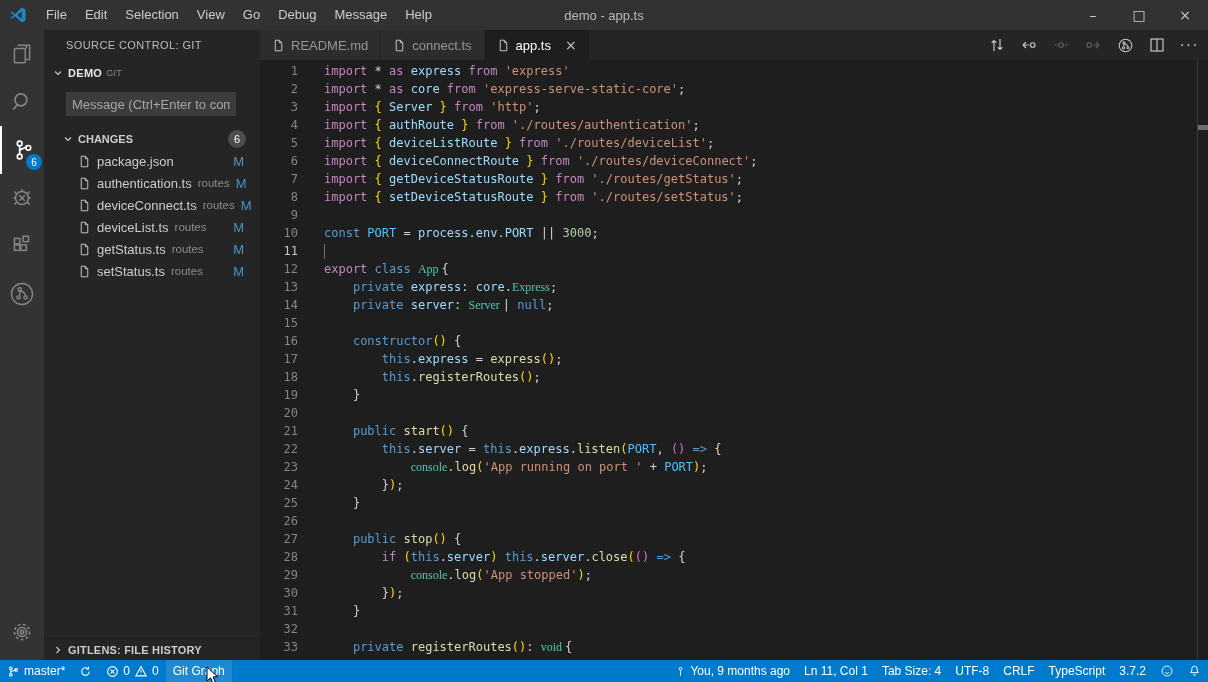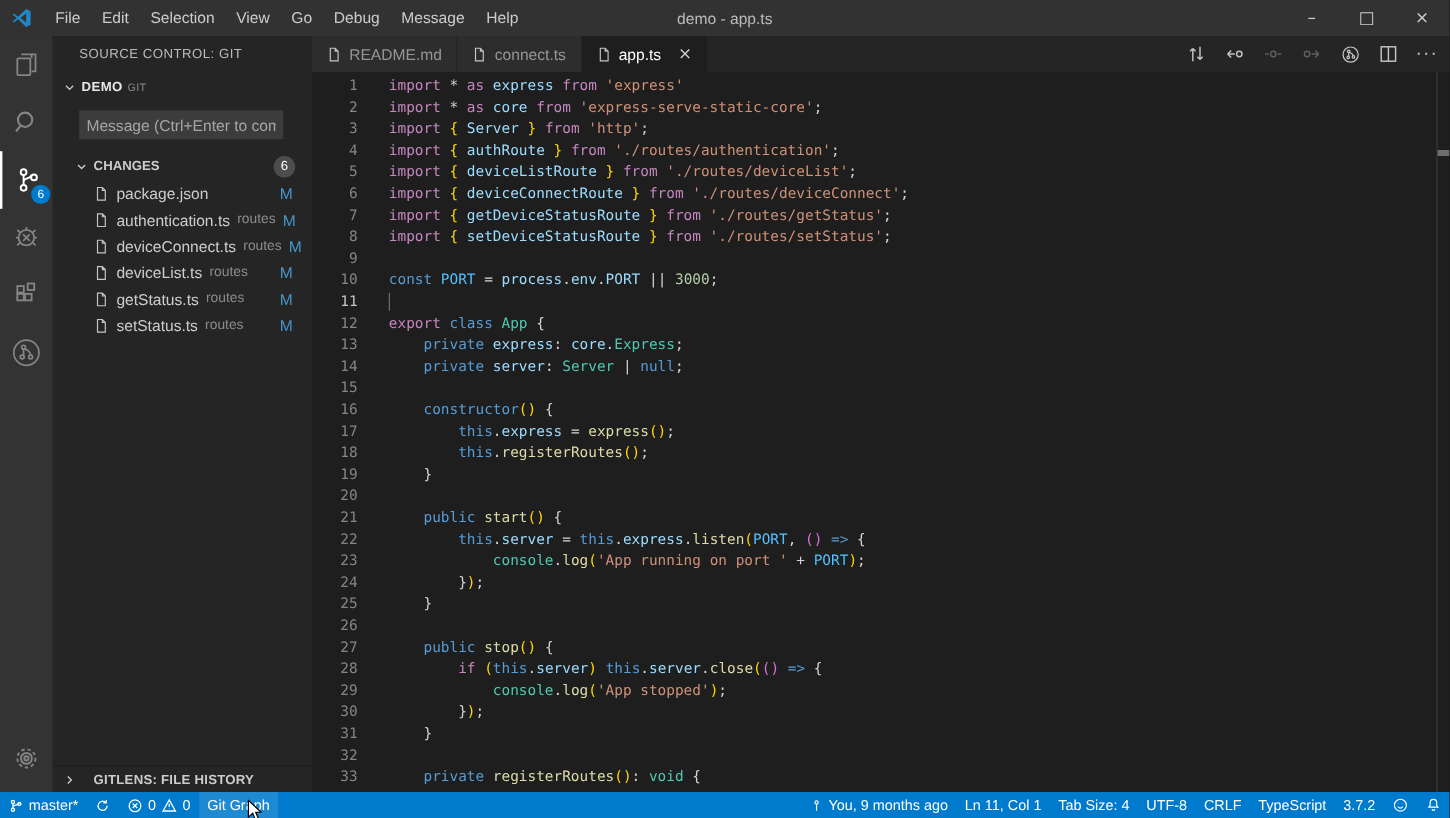--- a/index.html
+++ b/index.html
@@ -52,33 +52,33 @@
   #changes-label{font-weight:bold;font-size:11px;color:#cccccc;}
   #changes-badge{margin-left:auto;margin-right:14px;min-width:18px;height:18px;border-radius:10px;
                  background:#4d4d4d;color:#ffffff;font-size:11px;display:flex;align-items:center;
                  justify-content:center;}
   .file-row{display:flex;align-items:center;height:22px;padding-left:34px;gap:6px;}
   .file-row svg{flex:0 0 auto;stroke:#c5c5c5;}
   .file-name{color:#cccccc;white-space:nowrap;}
   .file-desc{color:#8c8c8c;font-size:11.5px;white-space:nowrap;}
   .file-status{margin-left:auto;margin-right:16px;color:var(--modified);}
   #gitlens-sections{position:absolute;left:0;bottom:0;width:216px;}
-  .pane-header{display:flex;align-items:center;height:21px;padding-left:8px;gap:14px;
+  .pane-header{display:flex;align-items:center;height:21px;padding-left:8px;gap:4px;
                border-top:1px solid #1e1e1e;}
   .pane-title{font-weight:bold;font-size:11px;color:#cccccc;letter-spacing:.2px;}
   
   #editor{position:absolute;left:260px;top:60px;width:948px;height:600px;background:#1e1e1e;
           overflow:hidden;}
   #code-lines{padding-top:2px;font-family:"DejaVu Sans Mono","Liberation Mono",monospace;
               font-size:12px;line-height:18px;white-space:pre;}
   .code-row{display:flex;height:18px;}
   .line-no{width:38px;text-align:right;color:#858585;flex:0 0 auto;}
   .line-no.cur{color:#c6c6c6;}
   .line-text{margin-left:26px;}
-  .tok-k1{color:var(--k1);} .tok-k2{color:var(--k2);} .tok-typ{color:var(--typ);}
+  .tok-k1{color:var(--k1);} .tok-k2{color:var(--k2);} .tok-typ{color:var(--typ);font-family:Liberation Serif, serif;}
   .tok-v{color:var(--v);}   .tok-cn{color:var(--cn);} .tok-fn{color:var(--fn);}
   .tok-s{color:var(--s);}   .tok-n{color:var(--n);}   .tok-p{color:var(--p);}
   .tok-bgold{color:var(--bgold);} .tok-borchid{color:var(--borchid);}
   #caret{position:absolute;left:64px;top:184px;width:1px;height:15px;background:#aeafad;opacity:.55;}
   #overview-ruler{position:absolute;right:10px;top:0;width:1px;height:600px;background:#3a3a3a;}
   #scroll-marker{position:absolute;right:0;top:65px;width:10px;height:5px;background:#6e6e6e;}
   
   #statusbar{position:absolute;left:0;top:660px;width:1208px;height:22px;background:var(--accent);
              color:#ffffff;font-size:12px;display:flex;align-items:center;}
   .sb-item{display:flex;align-items:center;gap:4px;padding:0 7px;height:22px;white-space:nowrap;}

